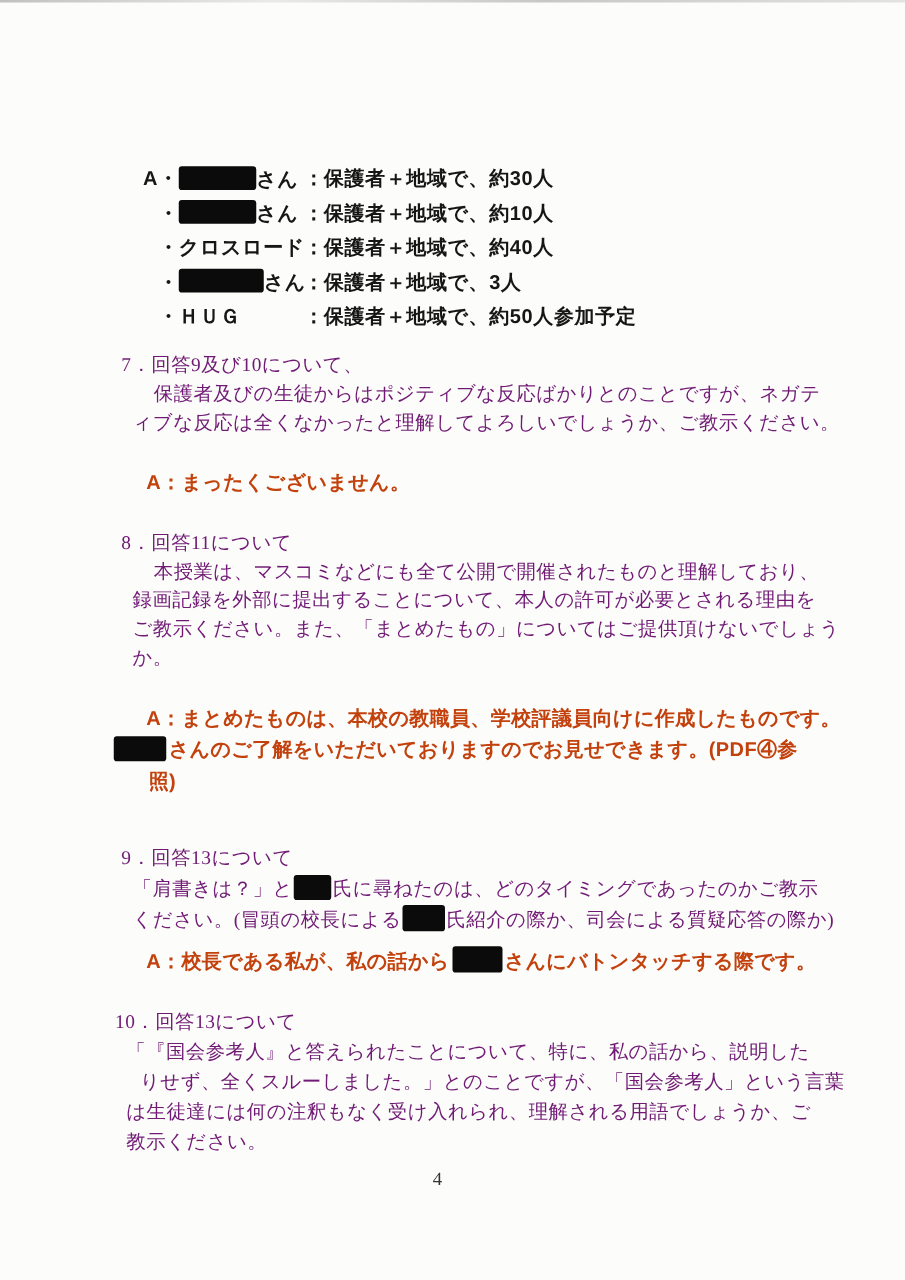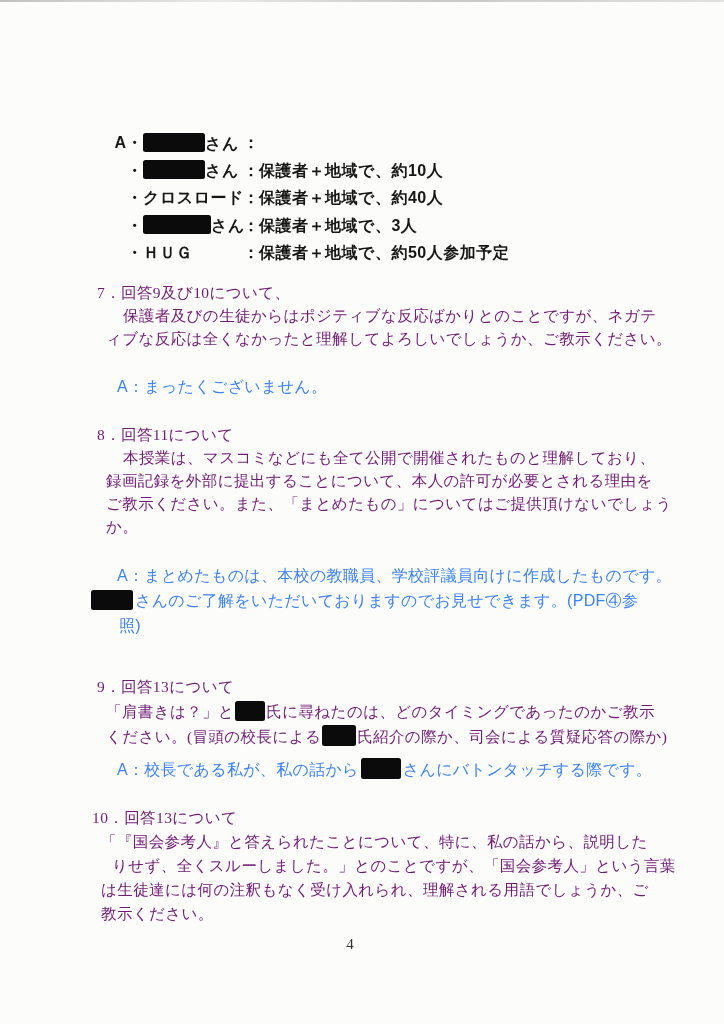--- a/index.html
+++ b/index.html
@@ -56,21 +56,21 @@
   .r-a9{width:40px;height:21px;margin:0 2px;}
 
   
   .sec{position:absolute;left:97px;width:580px;}
   .qline{
     font-size:15.5px;letter-spacing:.4px;white-space:nowrap;
     color:#701a75;line-height:23px;font-weight:400;
   }
   .ans{
     font-family:"Liberation Sans", sans-serif;
-    font-weight:400;font-size:16px;color:#3b82f6;
+    font-weight:700;font-size:16px;color:#c2410c;
     letter-spacing:.3px;white-space:nowrap;line-height:25px;
   }
   .ind-first{margin-left:26px;}
   .ind-wrap{margin-left:9px;}
   .ind-ans{margin-left:20px;}
 
   .pageno{
     position:absolute;left:0;top:936px;width:700px;text-align:center;
     font-size:15px;color:#333;font-family:"Liberation Serif", serif;
   }
@@ -80,20 +80,21 @@
 
 <div class="page">
   <div class="scan-edge"></div>
   <div class="noise"></div>
 
   <div class="alist">
     <div class="arow">
       <span class="pfx">A・</span>
       <span class="ncell"><span class="redact r-list"></span><span>さん</span></span>
       <span class="colon">：</span>
+      <span>保護者＋地域で、約30人</span>
     </div>
     <div class="arow">
       <span class="pfx">・</span>
       <span class="ncell"><span class="redact r-list"></span><span>さん</span></span>
       <span class="colon">：</span>
       <span>保護者＋地域で、約10人</span>
     </div>
     <div class="arow">
       <span class="pfx">・</span>
       <span class="ncell"><span>クロスロード</span></span>

